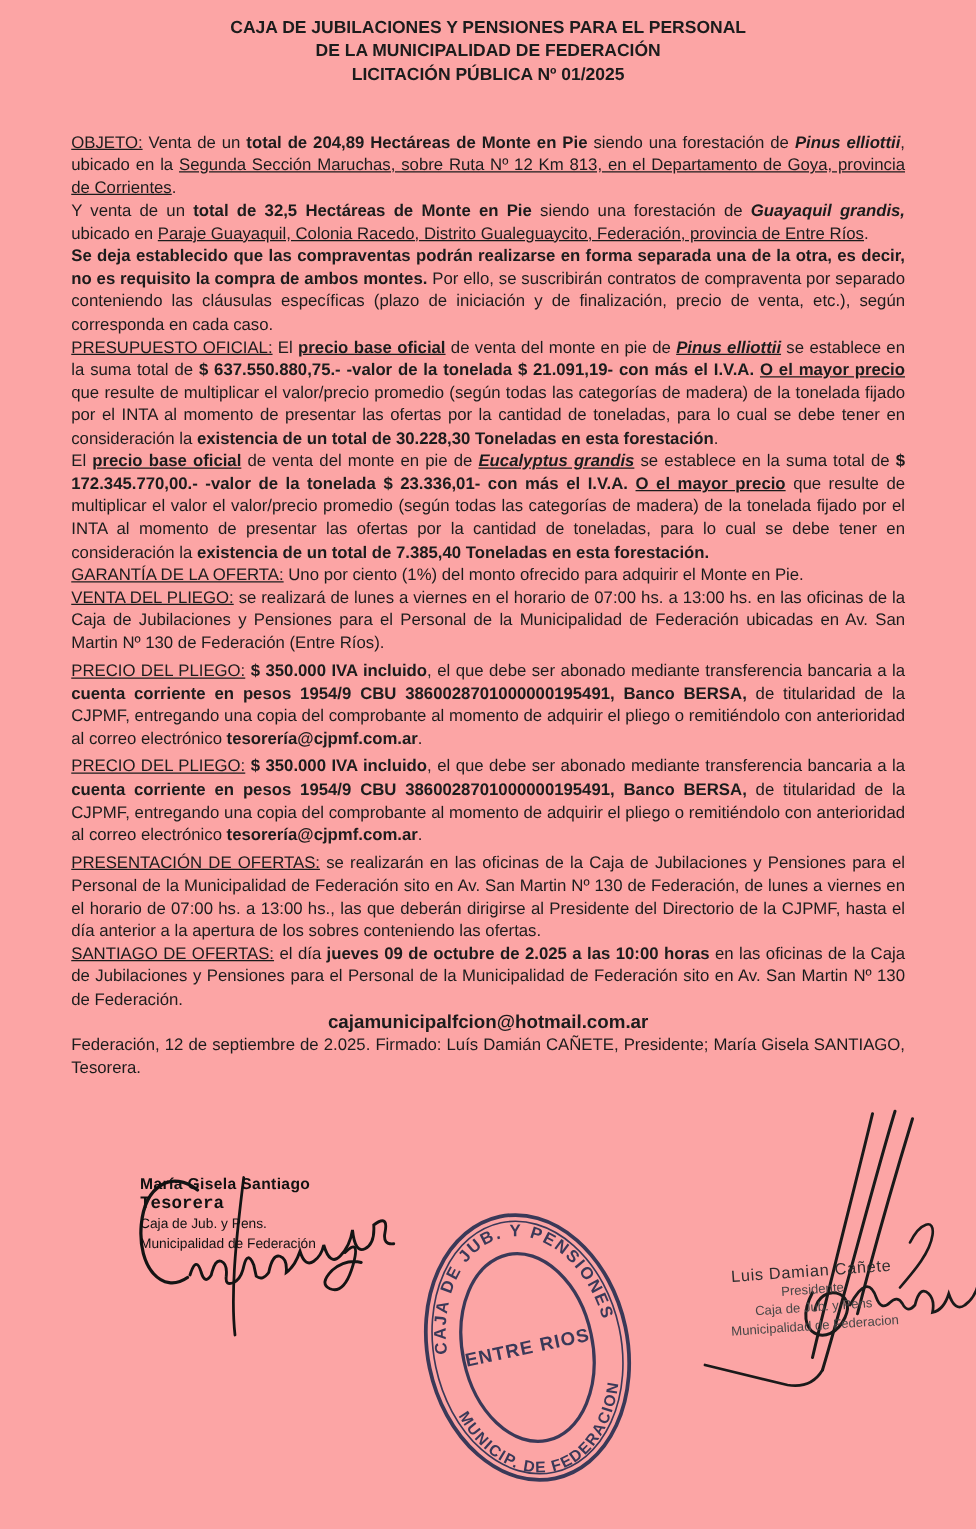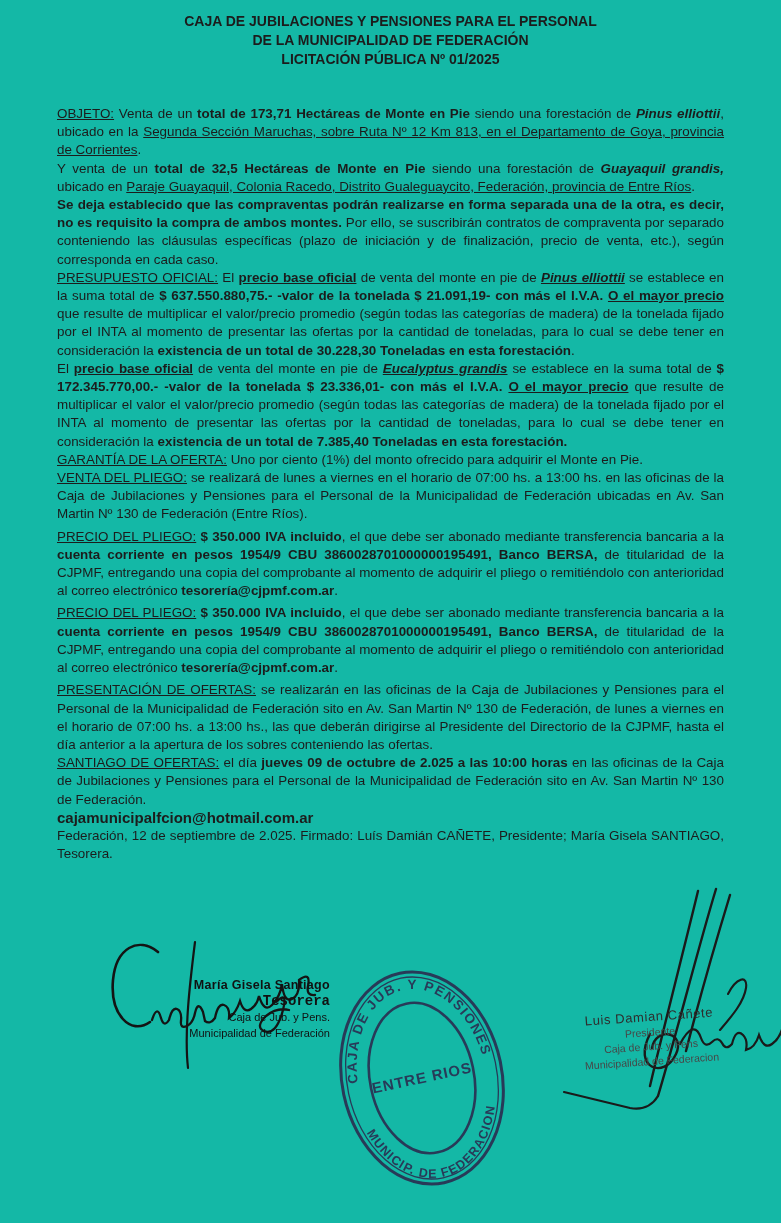--- a/index.html
+++ b/index.html
@@ -1,34 +1,34 @@
 <!DOCTYPE html>
 <html><head>
 <meta charset="utf-8">
 <style>
   html,body{margin:0;padding:0;background:#ffffff;}
   .page{
-    position:relative;width:781px;height:1223px;background:#14b8a6;
+    position:relative;width:781px;height:1223px;background:#fca5a5;
     font-family:"Liberation Sans",sans-serif;color:#1c1c1c;overflow:hidden;
   }
   .header{padding-top:12px;text-align:center;font-size:14px;line-height:19px;}
   .h-strong{font-weight:600;}
   .h-title{font-weight:700;}
   .h-reso{font-weight:400;}
   .body-text{margin:36px 57px 0 57px;text-align:justify;font-size:13.4px;line-height:18.2px;}
   p.para{margin:0;}
   p.para.gap{margin-top:4px;}
   p.para.justify-last{text-align-last:justify;}
-  p.para.email-line{font-weight:bold;font-size:15px;text-align:left;}
+  p.para.email-line{font-weight:bold;font-size:15px;text-align:center;}
   .b{font-weight:bold;}
   .i{font-style:italic;}
   .u{text-decoration:underline;}
   .sig-svg{position:absolute;pointer-events:none;overflow:visible;}
   .sig-left-text{
-    position:absolute;left:112px;top:977px;width:218px;text-align:right;
+    position:absolute;left:112px;top:939px;width:218px;text-align:left;
     font-size:11px;line-height:16px;color:#111;
   }
   .sig-left-text .sig-name{font-weight:bold;font-size:12.5px;letter-spacing:.3px;}
   .sig-left-text .sig-role{font-weight:bold;font-size:14px;font-family:Liberation Mono, monospace;}
   .sig-right-text{
     position:absolute;left:548px;top:1010px;width:205px;text-align:center;
     color:#474747;transform:rotate(-4deg);font-size:10.5px;line-height:14.5px;
   }
   .sig-right-text .sig-name{font-size:13px;color:#2e2e2e;letter-spacing:.6px;}
   .stamp{position:absolute;left:336px;top:964px;}
@@ -38,21 +38,21 @@
 
 <div class="page">
 
   <div class="header">
     <div class="h-strong">CAJA DE JUBILACIONES Y PENSIONES PARA EL PERSONAL</div>
     <div class="h-strong">DE LA MUNICIPALIDAD DE FEDERACIÓN</div>
     <div class="h-title">LICITACIÓN PÚBLICA Nº 01/2025</div>
   </div>
 
   <div class="body-text">
-      <p class="para"><span class="u">OBJETO:</span><span> Venta de un </span><span class="b">total de 173,71 Hectáreas de Monte en Pie</span><span> siendo una forestación de </span><span class="b i">Pinus elliottii</span><span>, ubicado en la </span><span class="u">Segunda Sección Maruchas, sobre Ruta Nº 12 Km 813, en el Departamento de Goya, provincia de Corrientes</span><span>.</span></p>
+      <p class="para"><span class="u">OBJETO:</span><span> Venta de un </span><span class="b">total de 204,89 Hectáreas de Monte en Pie</span><span> siendo una forestación de </span><span class="b i">Pinus elliottii</span><span>, ubicado en la </span><span class="u">Segunda Sección Maruchas, sobre Ruta Nº 12 Km 813, en el Departamento de Goya, provincia de Corrientes</span><span>.</span></p>
       <p class="para"><span>Y venta de un </span><span class="b">total de 32,5 Hectáreas de Monte en Pie</span><span> siendo una forestación de </span><span class="b i">Guayaquil grandis,</span><span> ubicado en </span><span class="u">Paraje Guayaquil, Colonia Racedo, Distrito Gualeguaycito, Federación, provincia de Entre Ríos</span><span>.</span></p>
       <p class="para"><span class="b">Se deja establecido que las compraventas podrán realizarse en forma separada una de la otra, es decir, no es requisito la compra de ambos montes.</span><span> Por ello, se suscribirán contratos de compraventa por separado conteniendo las cláusulas específicas (plazo de iniciación y de finalización, precio de venta, etc.), según corresponda en cada caso.</span></p>
       <p class="para"><span class="u">PRESUPUESTO OFICIAL:</span><span> El </span><span class="b u">precio base oficial</span><span> de venta del monte en pie de </span><span class="b i u">Pinus elliottii</span><span> se establece en la suma total de </span><span class="b">$ 637.550.880,75.- -valor de la tonelada $ 21.091,19- con más el I.V.A.</span><span> </span><span class="b u">O el mayor precio</span><span> que resulte de multiplicar el valor/precio promedio (según todas las categorías de madera) de la tonelada fijado por el INTA al momento de presentar las ofertas por la cantidad de toneladas, para lo cual se debe tener en consideración la </span><span class="b">existencia de un total de 30.228,30 Toneladas en esta forestación</span><span>.</span></p>
       <p class="para"><span>El </span><span class="b u">precio base oficial</span><span> de venta del monte en pie de </span><span class="b i u">Eucalyptus grandis</span><span> se establece en la suma total de </span><span class="b">$ 172.345.770,00.- -valor de la tonelada $ 23.336,01- con más el I.V.A.</span><span> </span><span class="b u">O el mayor precio</span><span> que resulte de multiplicar el valor el valor/precio promedio (según todas las categorías de madera) de la tonelada fijado por el INTA al momento de presentar las ofertas por la cantidad de toneladas, para lo cual se debe tener en consideración la </span><span class="b">existencia de un total de 7.385,40 Toneladas en esta forestación.</span></p>
       <p class="para"><span class="u">GARANTÍA DE LA OFERTA:</span><span> Uno por ciento (1%) del monto ofrecido para adquirir el Monte en Pie.</span></p>
       <p class="para"><span class="u">VENTA DEL PLIEGO:</span><span> se realizará de lunes a viernes en el horario de 07:00 hs. a 13:00 hs. en las oficinas de la Caja de Jubilaciones y Pensiones para el Personal de la Municipalidad de Federación ubicadas en Av. San Martin Nº 130 de Federación (Entre Ríos).</span></p>
       <p class="para gap"><span class="u">PRECIO DEL PLIEGO:</span><span> </span><span class="b">$ 350.000 IVA incluido</span><span>, el que debe ser abonado mediante transferencia bancaria a la </span><span class="b">cuenta corriente en pesos 1954/9 CBU 3860028701000000195491, Banco BERSA,</span><span> de titularidad de la CJPMF, entregando una copia del comprobante al momento de adquirir el pliego o remitiéndolo con anterioridad al correo electrónico </span><span class="b">tesorería@cjpmf.com.ar</span><span>.</span></p>
       <p class="para gap"><span class="u">PRECIO DEL PLIEGO:</span><span> </span><span class="b">$ 350.000 IVA incluido</span><span>, el que debe ser abonado mediante transferencia bancaria a la </span><span class="b">cuenta corriente en pesos 1954/9 CBU 3860028701000000195491, Banco BERSA,</span><span> de titularidad de la CJPMF, entregando una copia del comprobante al momento de adquirir el pliego o remitiéndolo con anterioridad al correo electrónico </span><span class="b">tesorería@cjpmf.com.ar</span><span>.</span></p>
       <p class="para gap"><span class="u">PRESENTACIÓN DE OFERTAS:</span><span> se realizarán en las oficinas de la Caja de Jubilaciones y Pensiones para el Personal de la Municipalidad de Federación sito en Av. San Martin Nº 130 de Federación, de lunes a viernes en el horario de 07:00 hs. a 13:00 hs., las que deberán dirigirse al Presidente del Directorio de la CJPMF, hasta el día anterior a la apertura de los sobres conteniendo las ofertas.</span></p>
       <p class="para"><span class="u">SANTIAGO DE OFERTAS:</span><span> el día </span><span class="b">jueves 09 de octubre de 2.025 a las 10:00 horas</span><span> en las oficinas de la Caja de Jubilaciones y Pensiones para el Personal de la Municipalidad de Federación sito en Av. San Martin Nº 130 de Federación.</span></p>

